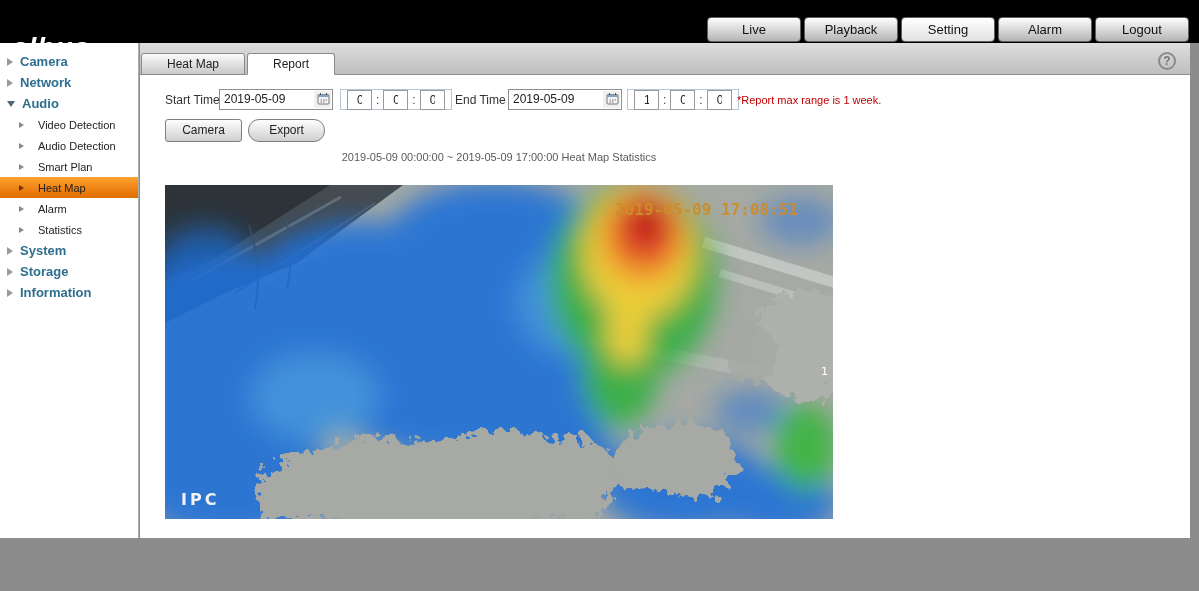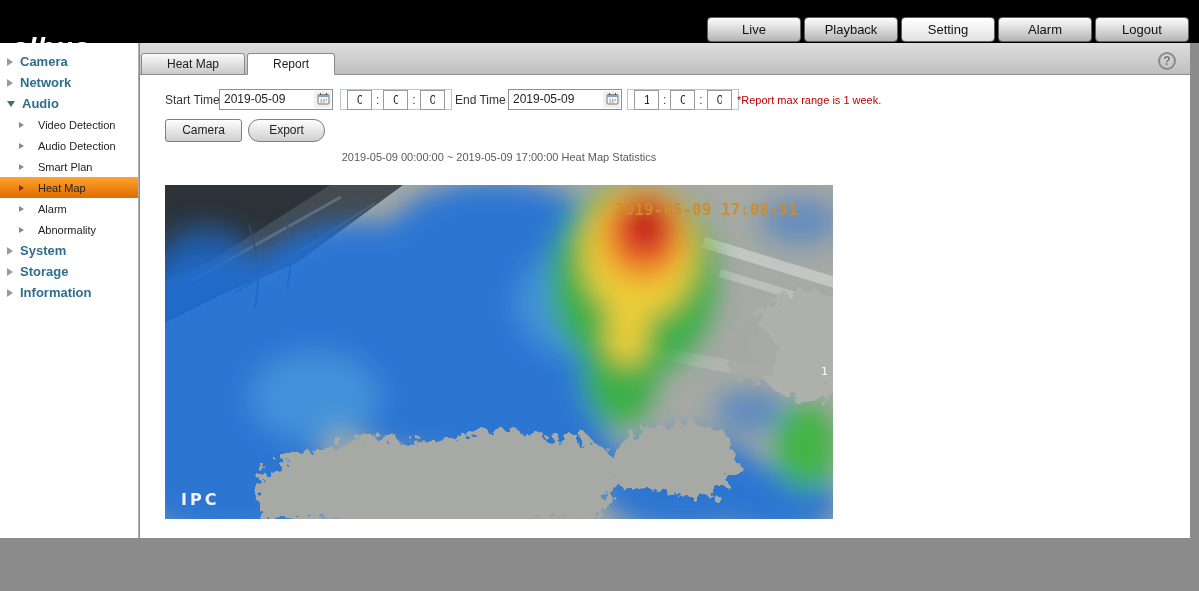--- a/index.html
+++ b/index.html
@@ -151,21 +151,21 @@
     <div class="sub selected">
       <span class="tri-r"></span>
       <span>Heat Map</span>
     </div>
     <div class="sub">
       <span class="tri-r"></span>
       <span>Alarm</span>
     </div>
     <div class="sub">
       <span class="tri-r"></span>
-      <span>Abnormality</span>
+      <span>Statistics</span>
     </div>
     <div class="cat">
       <span class="tri-r"></span>
       <span>System</span>
     </div>
     <div class="cat">
       <span class="tri-r"></span>
       <span>Storage</span>
     </div>
     <div class="cat">

